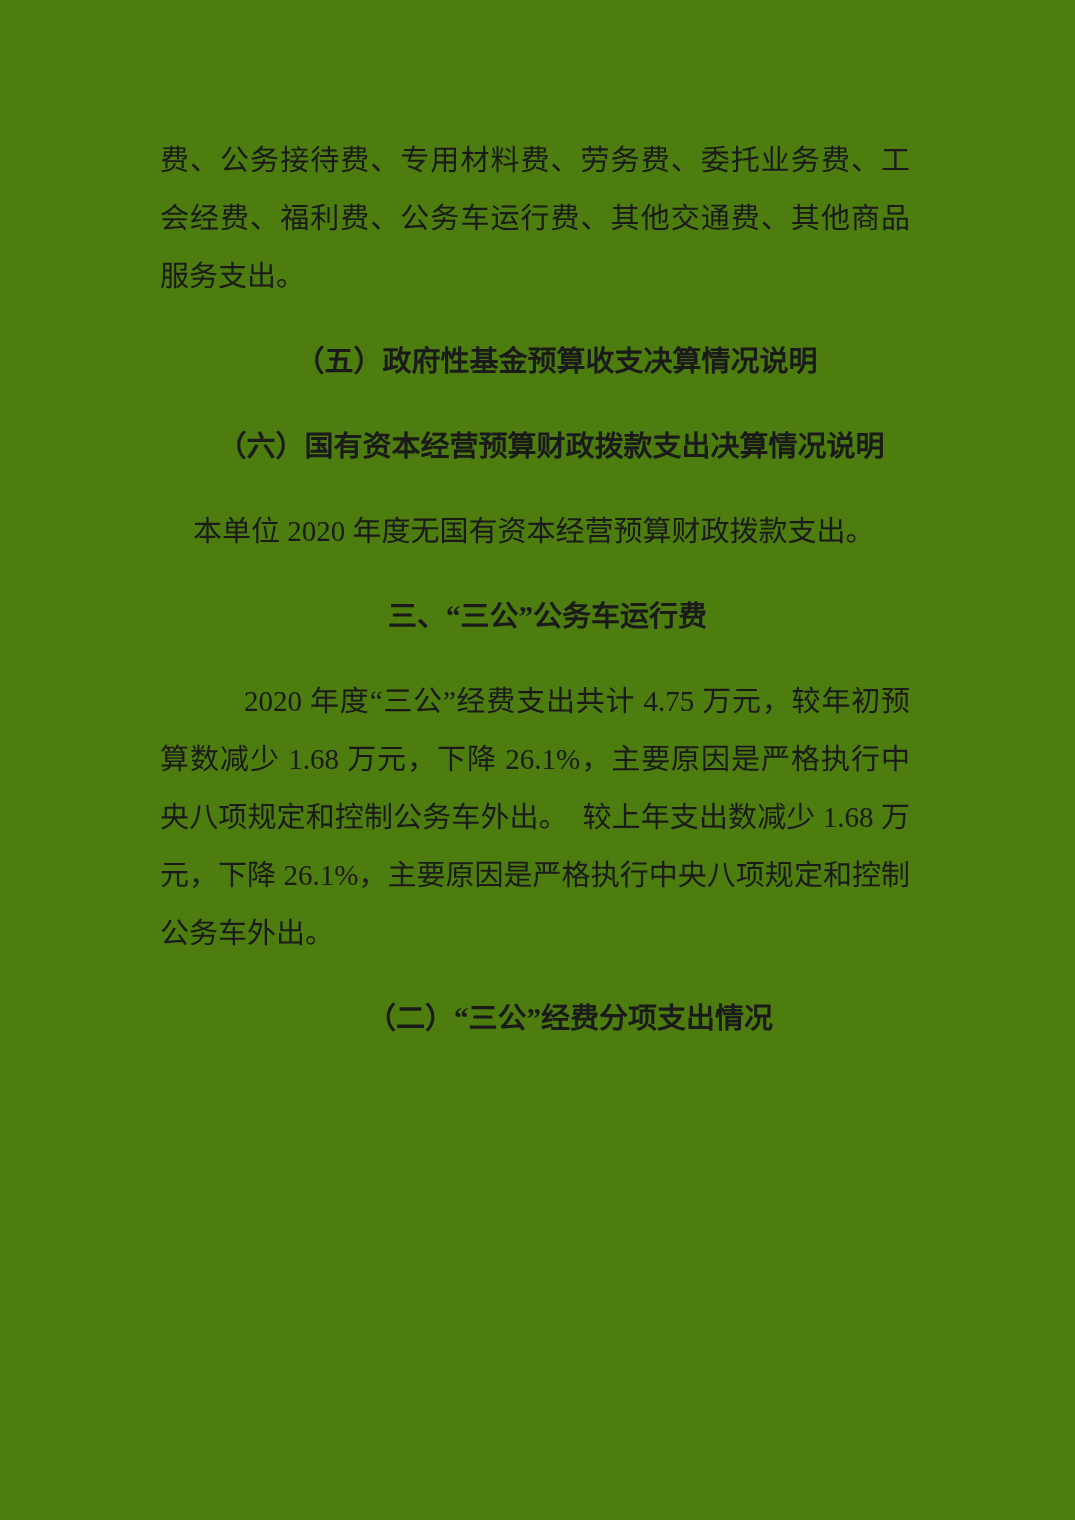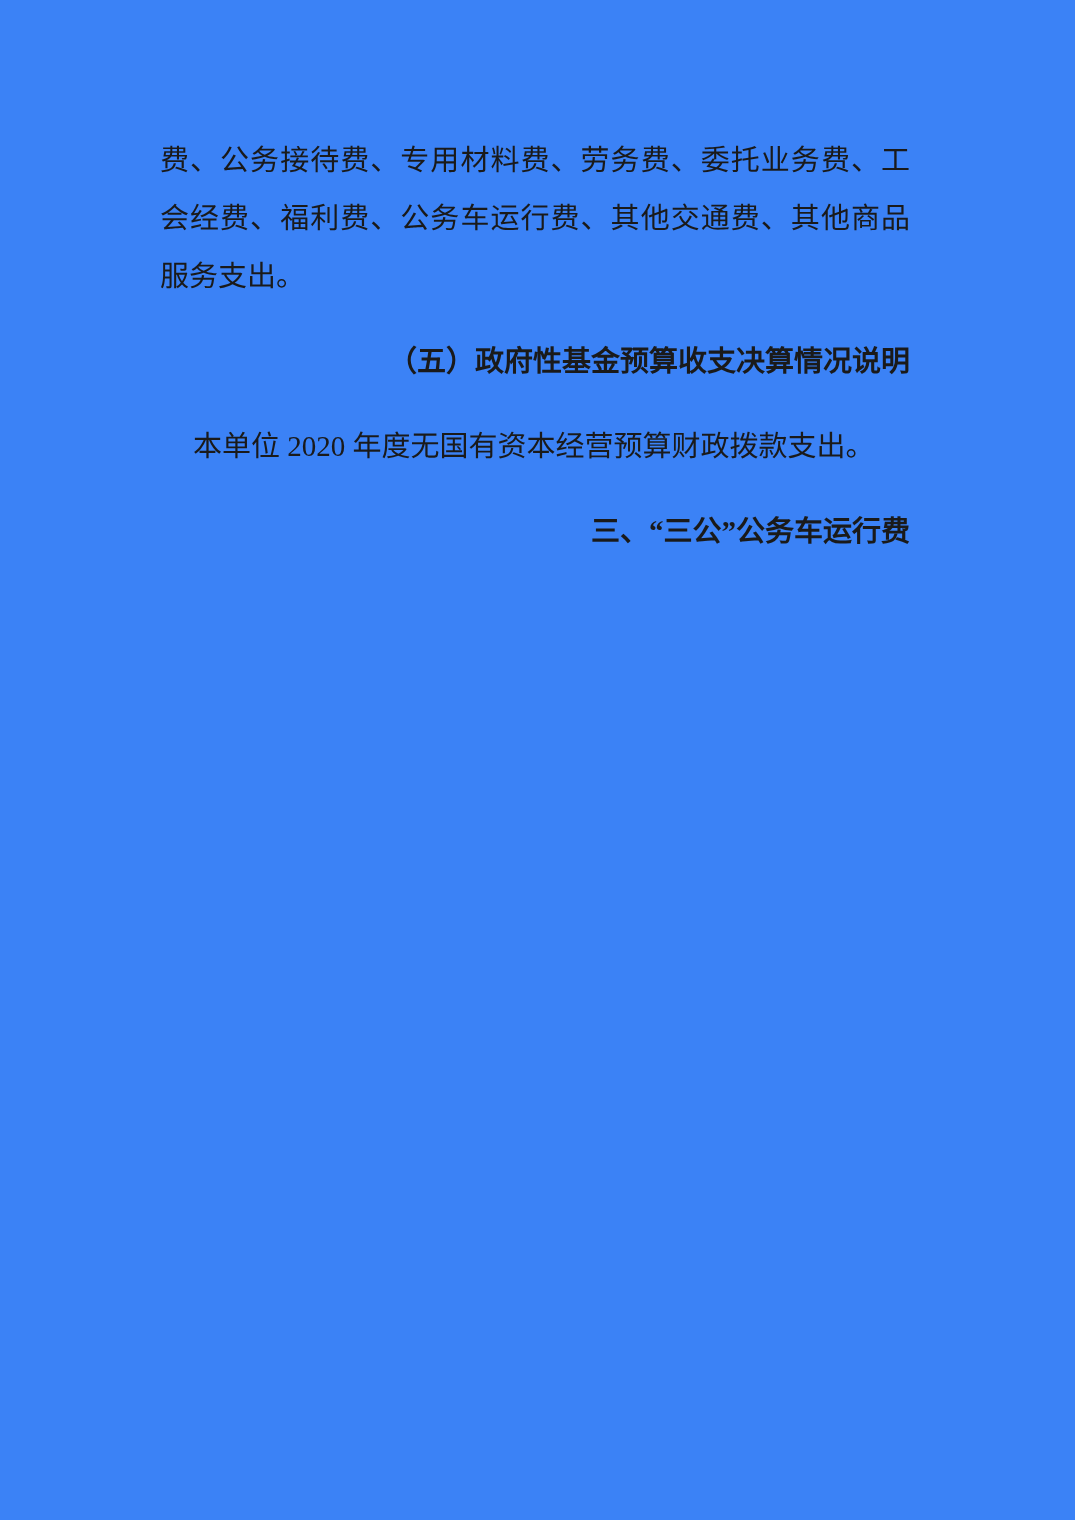--- a/index.html
+++ b/index.html
@@ -5,21 +5,21 @@
   html, body {
     margin: 0;
     padding: 0;
     background: #ffffff;
   }
   .page {
     position: relative;
     width: 1075px;
     height: 1520px;
     margin: 0 auto;
-    background: #3b82f6;
+    background: #4d7c0f;
     box-sizing: border-box;
     padding: 131px 165px 0 160px;
     overflow: hidden;
     font-family: "Liberation Serif", "DejaVu Serif", serif;
     color: #1a1a1a;
   }
   .blk {
     margin: 27px 0 0 0;
     font-size: 29px;
     line-height: 58px;
@@ -28,21 +28,21 @@
     word-break: break-all;
   }
   .blk:first-child {
     margin-top: 0;
   }
   p.blk {
     font-weight: normal;
   }
   h2.blk, h3.blk {
     font-weight: bold;
-    text-align: right;
+    text-align: center;
   }
   
   .indent-0   { text-indent: 0; }
   .indent-sm  { text-indent: 33px; }  
   .indent-h5  { text-indent: 43px; }  
   .indent-h6  { text-indent: 32px; }  
   .indent-h3  { text-indent: 25px; }  
   .indent-sub { text-indent: 70px; }  
   .indent-p1  { text-indent: 84px; }  
   .indent-p2  { text-indent: 58px; }  
@@ -50,22 +50,25 @@
 </head>
 <body>
 
 <div class="page">
 
   <p class="blk indent-0">费、公务接待费、专用材料费、劳务费、委托业务费、工会经费、福利费、公务车运行费、其他交通费、其他商品服务支出。</p>
 
   <h2 class="blk indent-h5">（五）政府性基金预算收支决算情况说明</h2>
 
 
+  <h2 class="blk indent-h6">（六）国有资本经营预算财政拨款支出决算情况说明</h2>
 
   <p class="blk indent-sm">本单位 2020 年度无国有资本经营预算财政拨款支出。</p>
 
   <h2 class="blk indent-h3">三、“三公”公务车运行费</h2>
 
 
+  <p class="blk indent-p1">2020 年度“三公”经费支出共计 4.75 万元，较年初预算数减少 1.68 万元，下降 26.1%，主要原因是严格执行中央八项规定和控制公务车外出。　较上年支出数减少 1.68 万元，下降 26.1%，主要原因是严格执行中央八项规定和控制公务车外出。</p>
 
+  <h3 class="blk indent-sub">（二）“三公”经费分项支出情况</h3>
 
 
 </div>
 
 </body></html>

